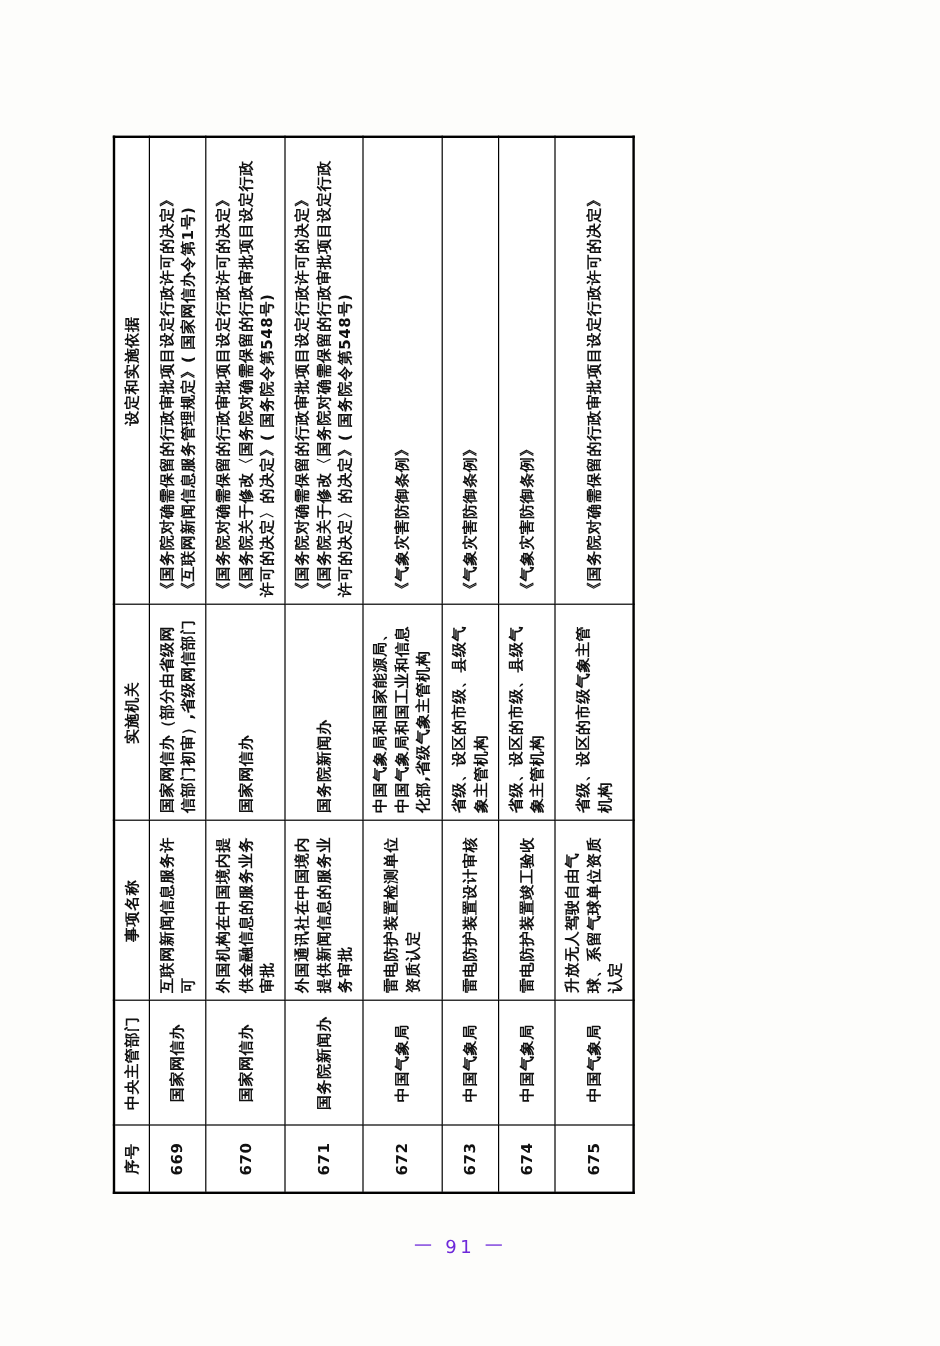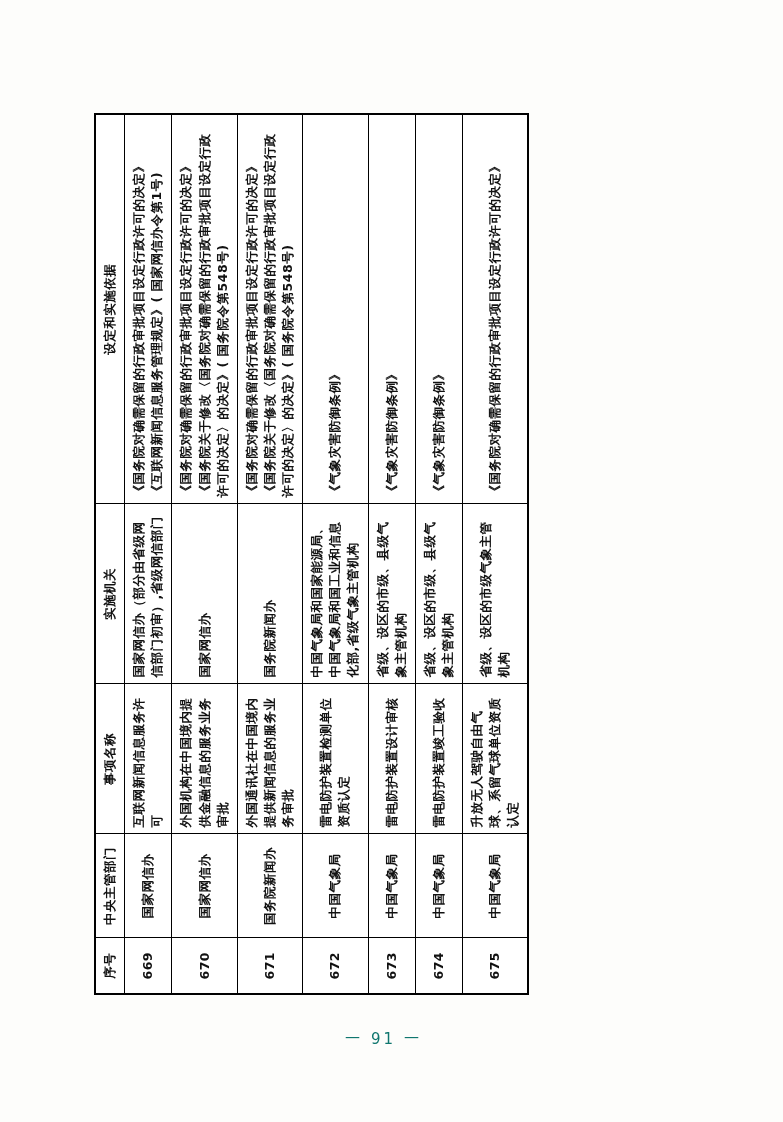--- a/index.html
+++ b/index.html
@@ -91,21 +91,21 @@
 
   
   #page-number {
     position: absolute;
     left: 0;
     right: 16px;
     bottom: 74px;
     text-align: center;
     font-size: 15px;
     letter-spacing: 3px;
-    color: #0f766e;
+    color: #6d28d9;
     font-family: "DejaVu Sans", sans-serif;
   }
   #page-number .dash {
     display: inline-block;
     padding: 0 8px;
     transform: translateY(-2px);
   }
 </style>
 </head>
 <body>

